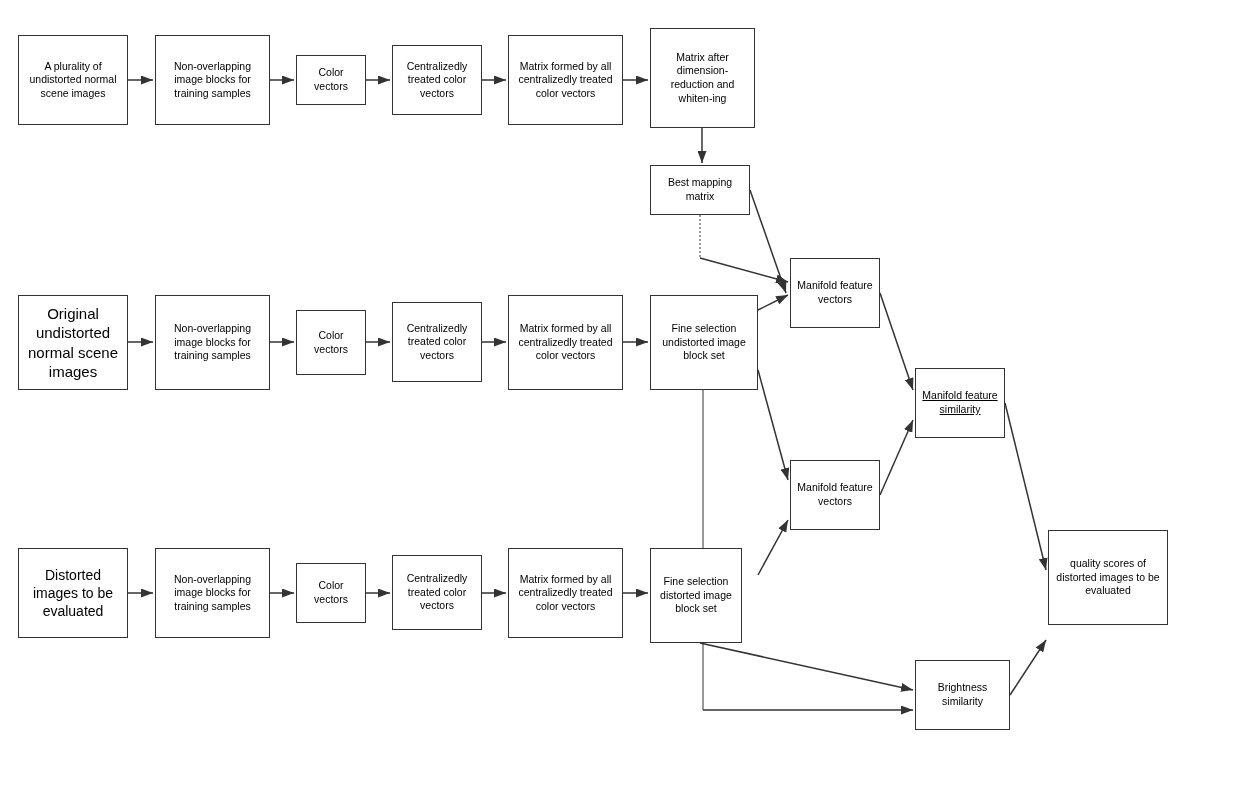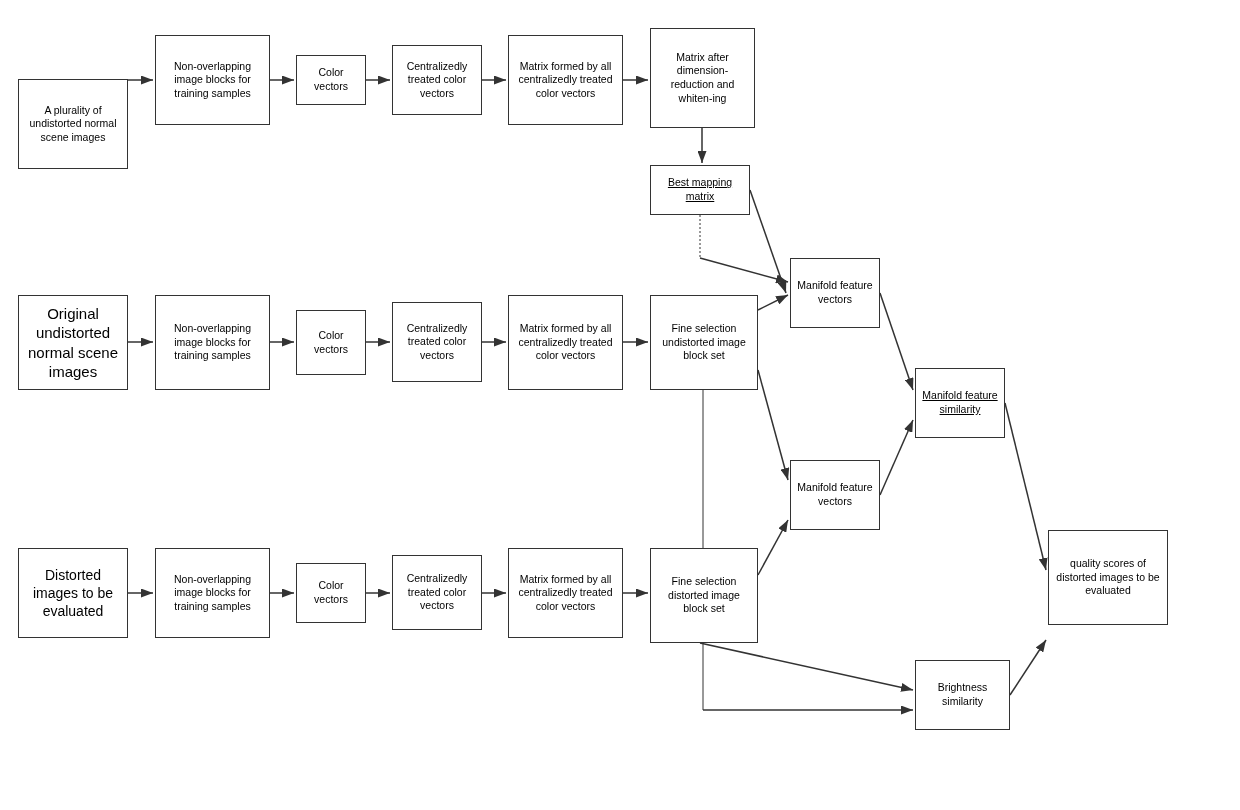--- a/index.html
+++ b/index.html
@@ -100,37 +100,37 @@
     <line x1="703" y1="390" x2="703" y2="710" stroke="#333" stroke-width="1" stroke-dasharray="none"></line>
     <line x1="703" y1="710" x2="913" y2="710" stroke="#333" stroke-width="1.5" marker-end="url(#arrowhead)"></line>
 
     <line x1="1010" y1="695" x2="1046" y2="640" stroke="#333" stroke-width="1.5" marker-end="url(#arrowhead)"></line>
 
     <line x1="700" y1="215" x2="700" y2="258" stroke="#333" stroke-width="1" stroke-dasharray="2,2"></line>
     <line x1="700" y1="258" x2="788" y2="282" stroke="#333" stroke-width="1.5" marker-end="url(#arrowhead)"></line>
 
   </svg>
 
-<div class="box" style="left: 18px; top: 35px; width: 110px; height: 90px; font-size: 10.5px; margin-top: 44px;">A plurality of undistorted normal scene images</div>
+<div class="box" style="left: 18px; top: 35px; width: 110px; height: 90px; font-size: 10.5px;">A plurality of undistorted normal scene images</div>
     <div class="box" style="left: 155px; top: 35px; width: 115px; height: 90px; font-size: 10.5px;">Non-overlapping image blocks for training samples</div>
     <div class="box" style="left: 296px; top: 55px; width: 70px; height: 50px; font-size: 10.5px;">Color vectors</div>
     <div class="box" style="left: 392px; top: 45px; width: 90px; height: 70px; font-size: 10.5px;">Centralizedly treated color vectors</div>
     <div class="box" style="left: 508px; top: 35px; width: 115px; height: 90px; font-size: 10.5px;">Matrix formed by all centralizedly treated color vectors</div>
     <div class="box" style="left: 650px; top: 28px; width: 105px; height: 100px; font-size: 10.5px;">Matrix after dimension-reduction and whiten-ing</div>
-    <div class="box" style="left: 650px; top: 165px; width: 100px; height: 50px; font-size: 10.5px; text-decoration: underline;">Best mapping matrix</div>
+    <div class="box" style="left: 650px; top: 165px; width: 100px; height: 50px; font-size: 10.5px;">Best mapping matrix</div>
     <div class="box" style="left: 18px; top: 295px; width: 110px; height: 95px; font-size: 15px;">Original undistorted normal scene images</div>
     <div class="box" style="left: 155px; top: 295px; width: 115px; height: 95px; font-size: 10.5px;">Non-overlapping image blocks for training samples</div>
     <div class="box" style="left: 296px; top: 310px; width: 70px; height: 65px; font-size: 10.5px;">Color vectors</div>
     <div class="box" style="left: 392px; top: 302px; width: 90px; height: 80px; font-size: 10.5px;">Centralizedly treated color vectors</div>
     <div class="box" style="left: 508px; top: 295px; width: 115px; height: 95px; font-size: 10.5px;">Matrix formed by all centralizedly treated color vectors</div>
     <div class="box" style="left: 650px; top: 295px; width: 108px; height: 95px; font-size: 10.5px;">Fine selection undistorted image block set</div>
     <div class="box" style="left: 790px; top: 258px; width: 90px; height: 70px; font-size: 10.5px;">Manifold feature vectors</div>
     <div class="box" style="left: 790px; top: 460px; width: 90px; height: 70px; font-size: 10.5px;">Manifold feature vectors</div>
     <div class="box" style="left: 915px; top: 368px; width: 90px; height: 70px; font-size: 10.5px; text-decoration: underline;">Manifold feature similarity</div>
     <div class="box" style="left: 18px; top: 548px; width: 110px; height: 90px; font-size: 14px;">Distorted images to be evaluated</div>
     <div class="box" style="left: 155px; top: 548px; width: 115px; height: 90px; font-size: 10.5px;">Non-overlapping image blocks for training samples</div>
     <div class="box" style="left: 296px; top: 563px; width: 70px; height: 60px; font-size: 10.5px;">Color vectors</div>
     <div class="box" style="left: 392px; top: 555px; width: 90px; height: 75px; font-size: 10.5px;">Centralizedly treated color vectors</div>
     <div class="box" style="left: 508px; top: 548px; width: 115px; height: 90px; font-size: 10.5px;">Matrix formed by all centralizedly treated color vectors</div>
-    <div class="box" style="left: 650px; top: 548px; width: 108px; height: 95px; font-size: 10.5px;">Fine selection distorted image block set</div>
+    <div class="box" style="left: 650px; top: 548px; width: 92px; height: 95px; font-size: 10.5px;">Fine selection distorted image block set</div>
     <div class="box" style="left: 1048px; top: 530px; width: 120px; height: 95px; font-size: 10.5px;">quality scores of distorted images to be evaluated</div>
     <div class="box" style="left: 915px; top: 660px; width: 95px; height: 70px; font-size: 10.5px;">Brightness similarity</div>
   </div>
 
 </body></html>

